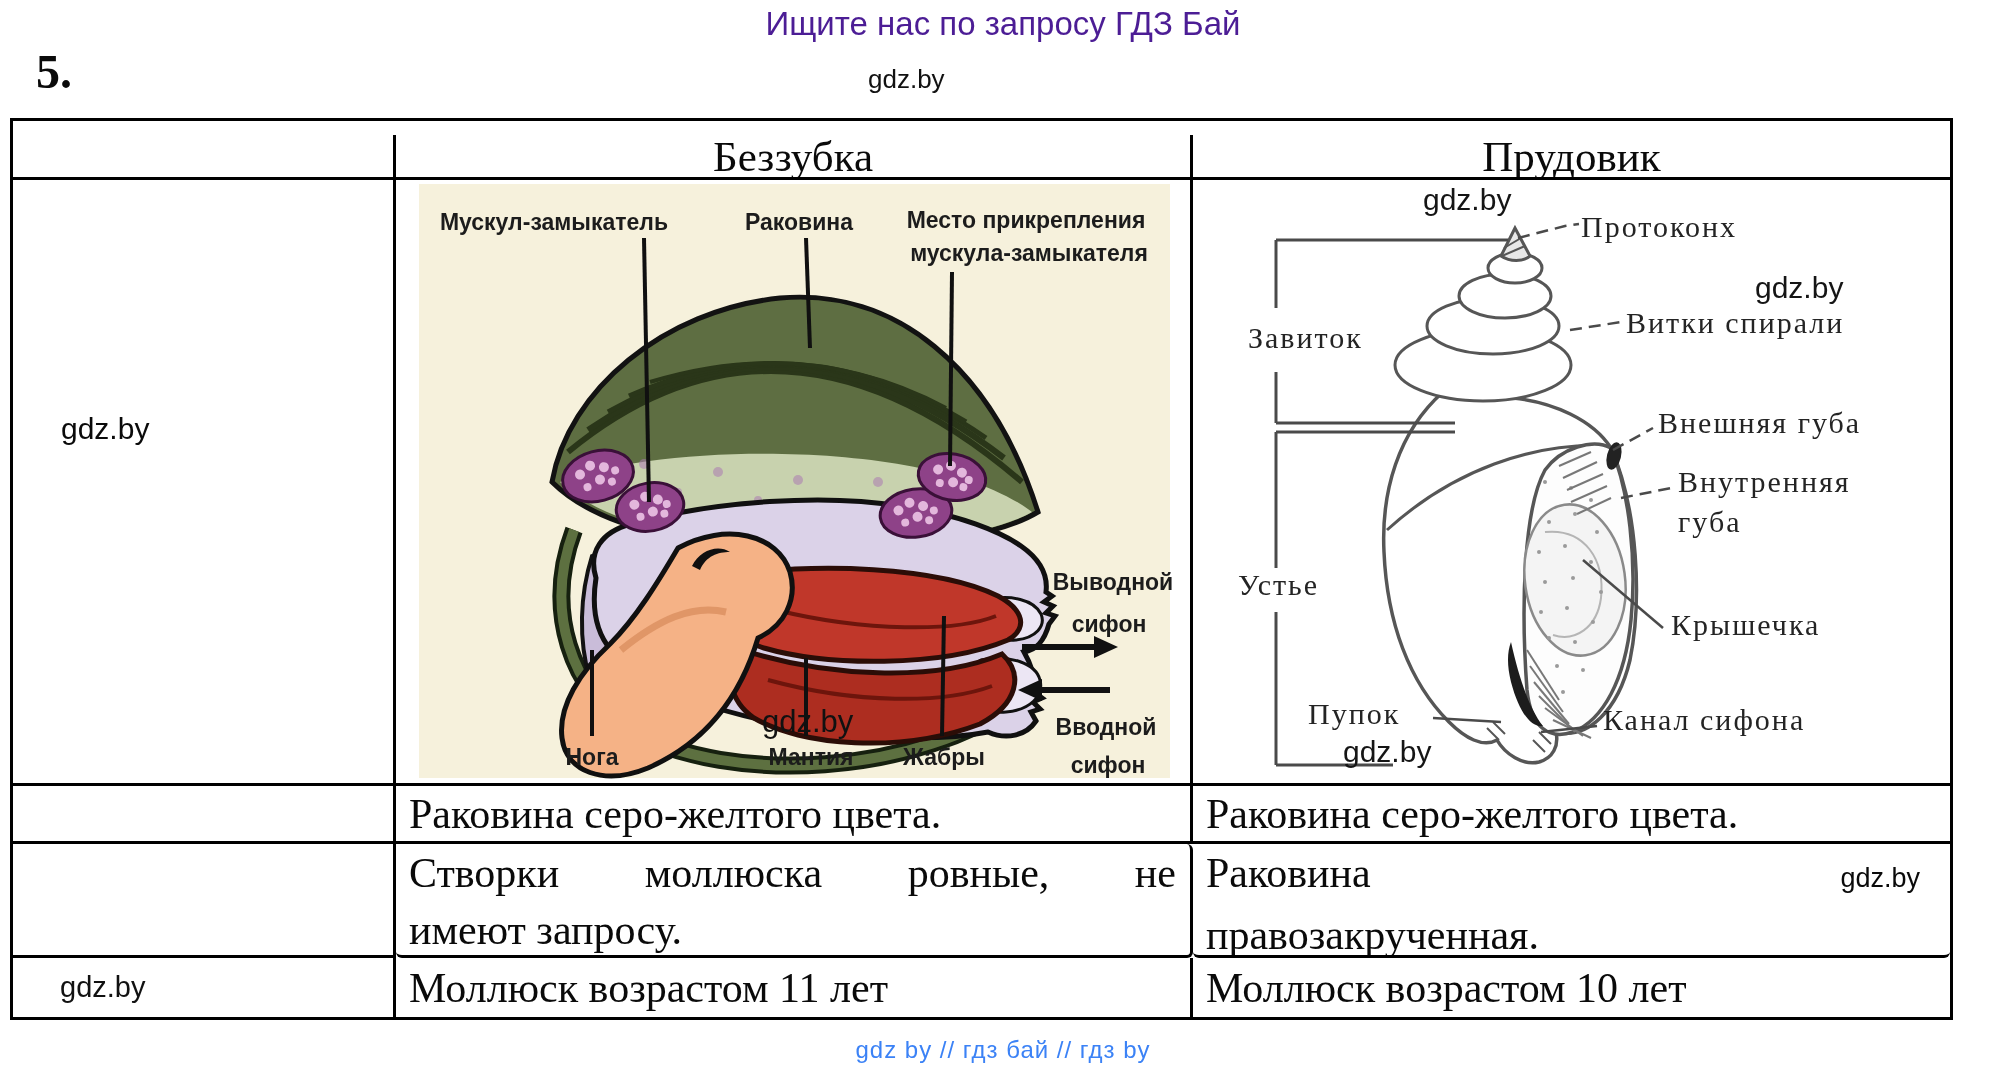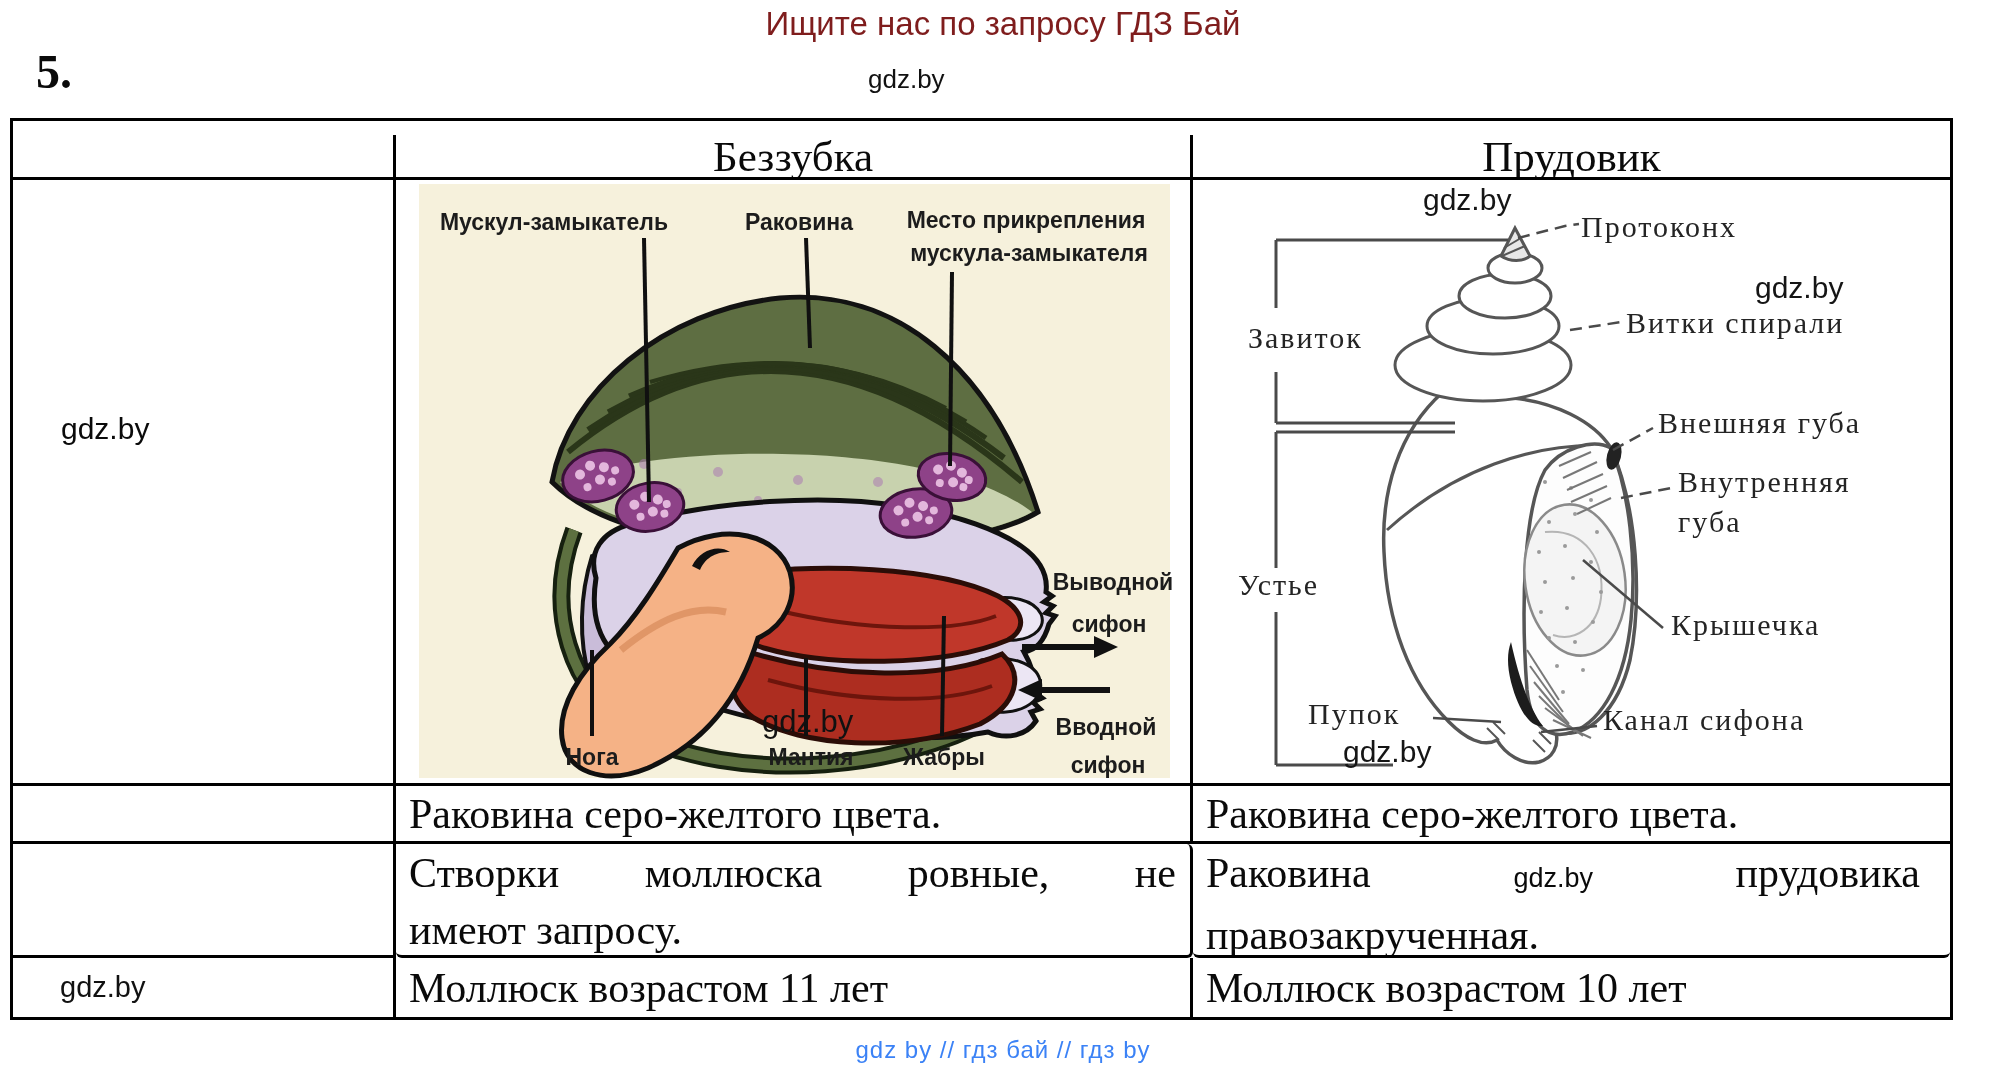--- a/index.html
+++ b/index.html
@@ -2,21 +2,21 @@
 <html><head>
 <meta charset="utf-8">
 <style>
   html,body { margin:0; padding:0; background:#ffffff; }
   .page {
     position:relative; width:2006px; height:1080px; background:#ffffff;
     font-family:"Liberation Serif", serif; color:#0a0a0a; overflow:hidden;
   }
   .promo {
     position:absolute; top:5px; left:0; width:100%; text-align:center;
-    font-family:"Liberation Sans", sans-serif; font-size:33px; color:#7f1d1d;
+    font-family:"Liberation Sans", sans-serif; font-size:33px; color:#4c1d95;
   }
   .task-num { position:absolute; left:36px; top:44px; font-size:48px; font-weight:bold; }
   .wm { font-family:"Liberation Sans", sans-serif; color:#111; }
   .wm-top { position:absolute; left:868px; top:64px; font-size:26px; }
   .tbl {
     position:absolute; left:10px; top:118px; width:1943px; height:902px;
     border:3px solid #000; box-sizing:border-box; background:#fff;
     display:grid; grid-template-columns:383px 797px 1fr;
     grid-template-rows:59px 606px 58px 114px 1fr;
   }
@@ -327,21 +327,20 @@
 
     <div class="c"></div>
     <div class="c two-line">
       <div class="jline">Створки моллюска ровные, не</div>
       <div>имеют запросу.</div>
     </div>
     <div class="c two-line last-col">
       <div class="fline">
         <span>Раковина</span>
         <span class="wm-inline">gdz.by</span>
-        <span>прудовика</span>
       </div>
       <div>правозакрученная.</div>
     </div>
 
     <div class="c mid last-row">
       <span class="wm" style="font-size:29px; padding-left:34px;">gdz.by</span>
     </div>
     <div class="c mid last-row">Моллюск возрастом 11 лет</div>
     <div class="c mid last-col last-row">Моллюск возрастом 10 лет</div>
 

